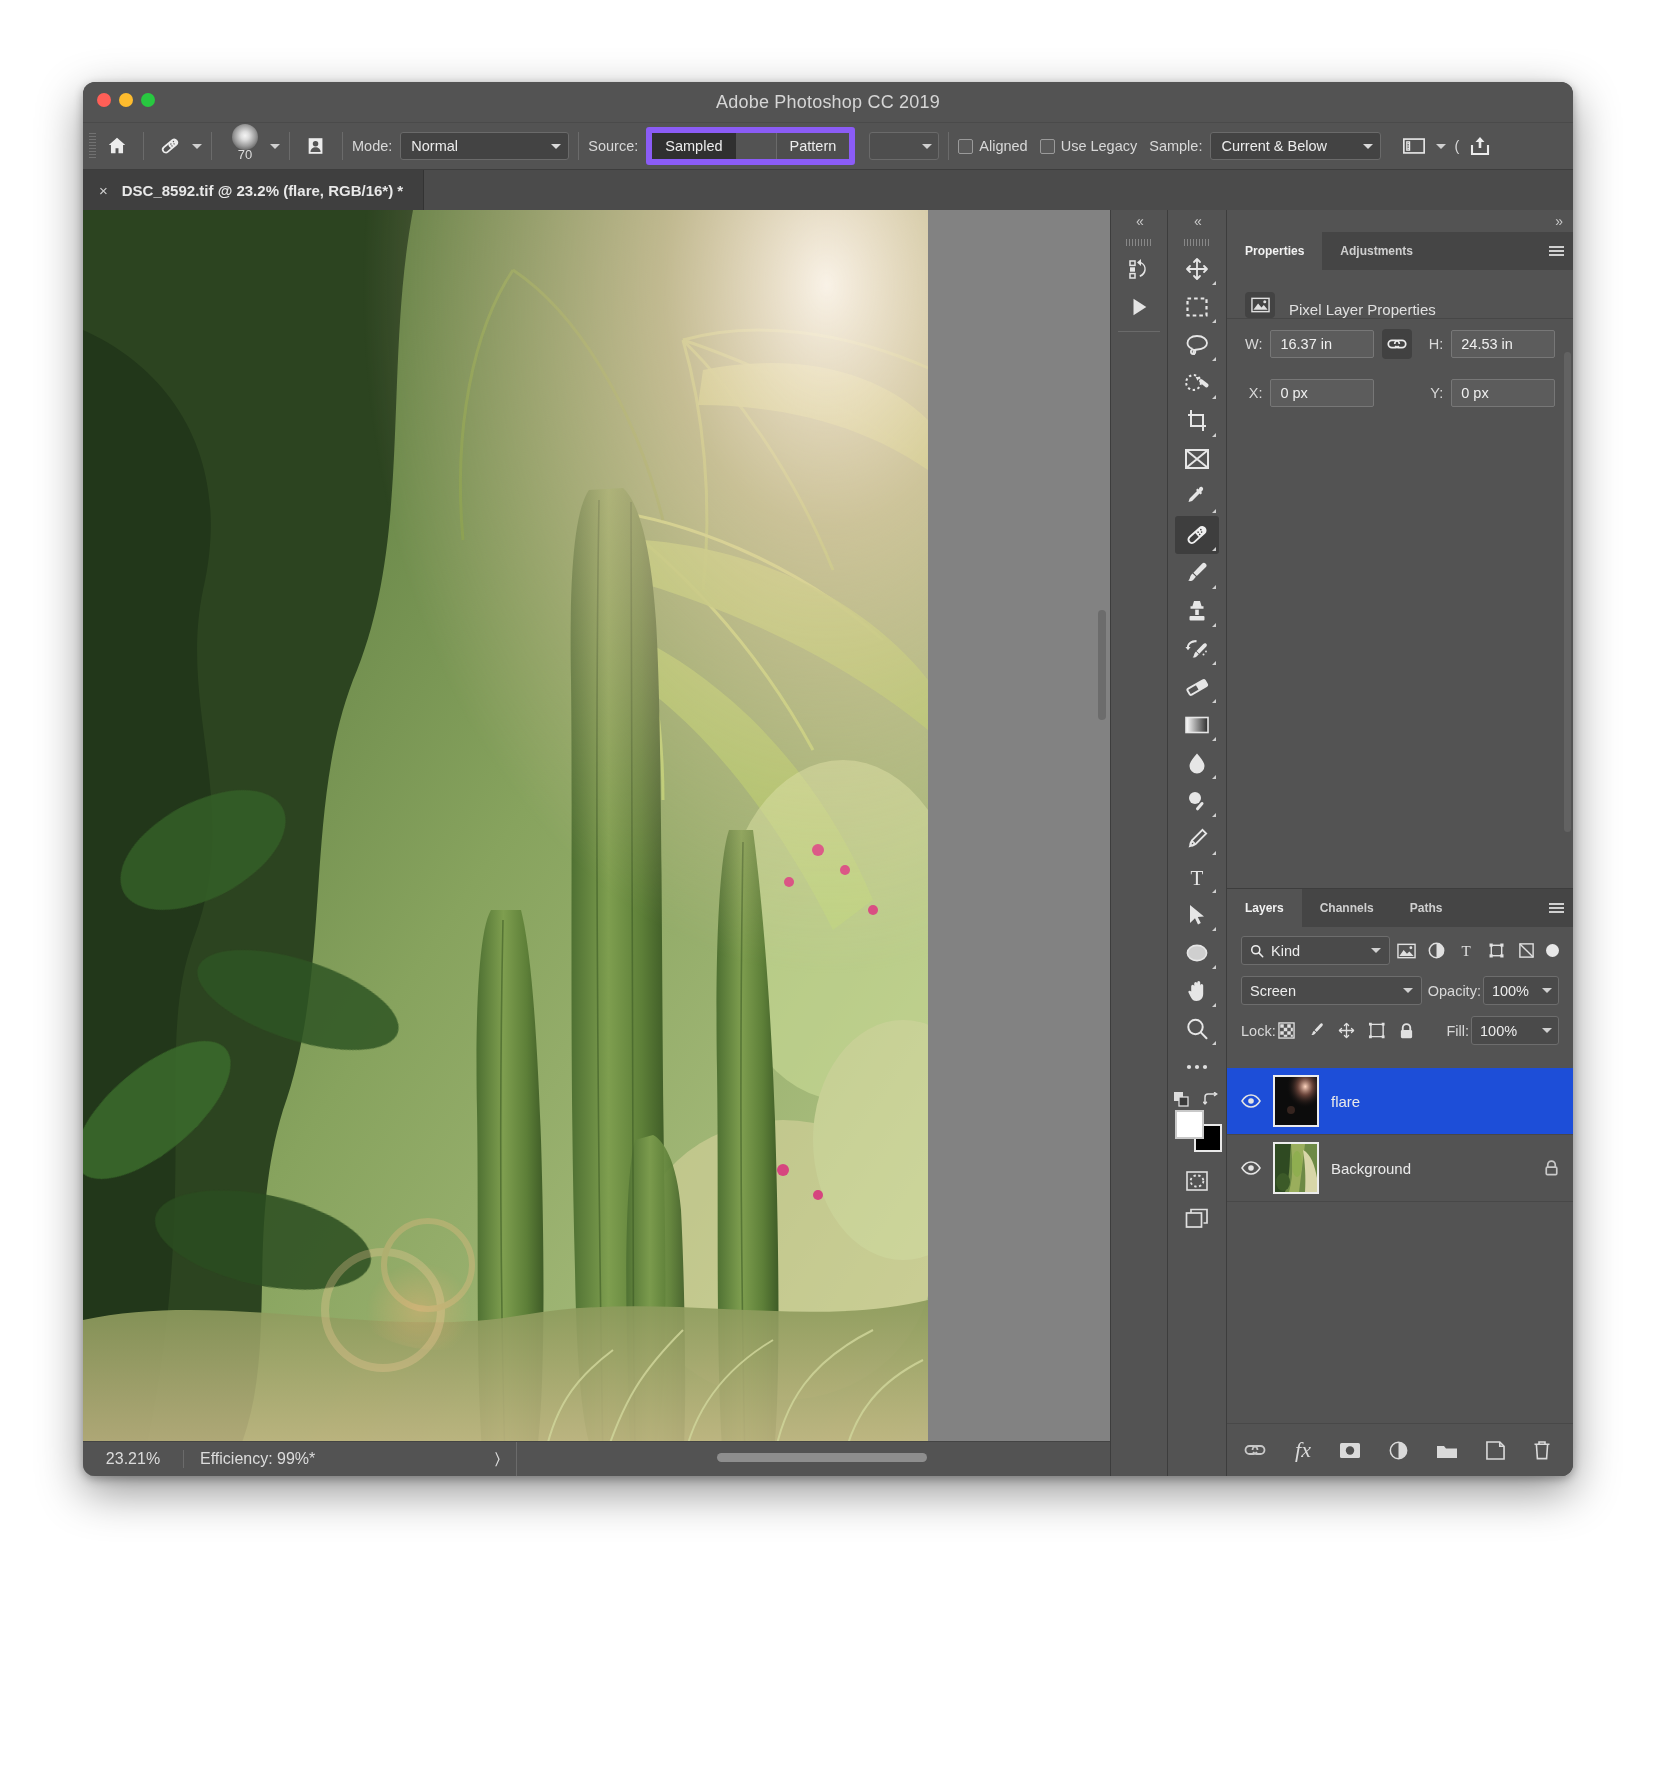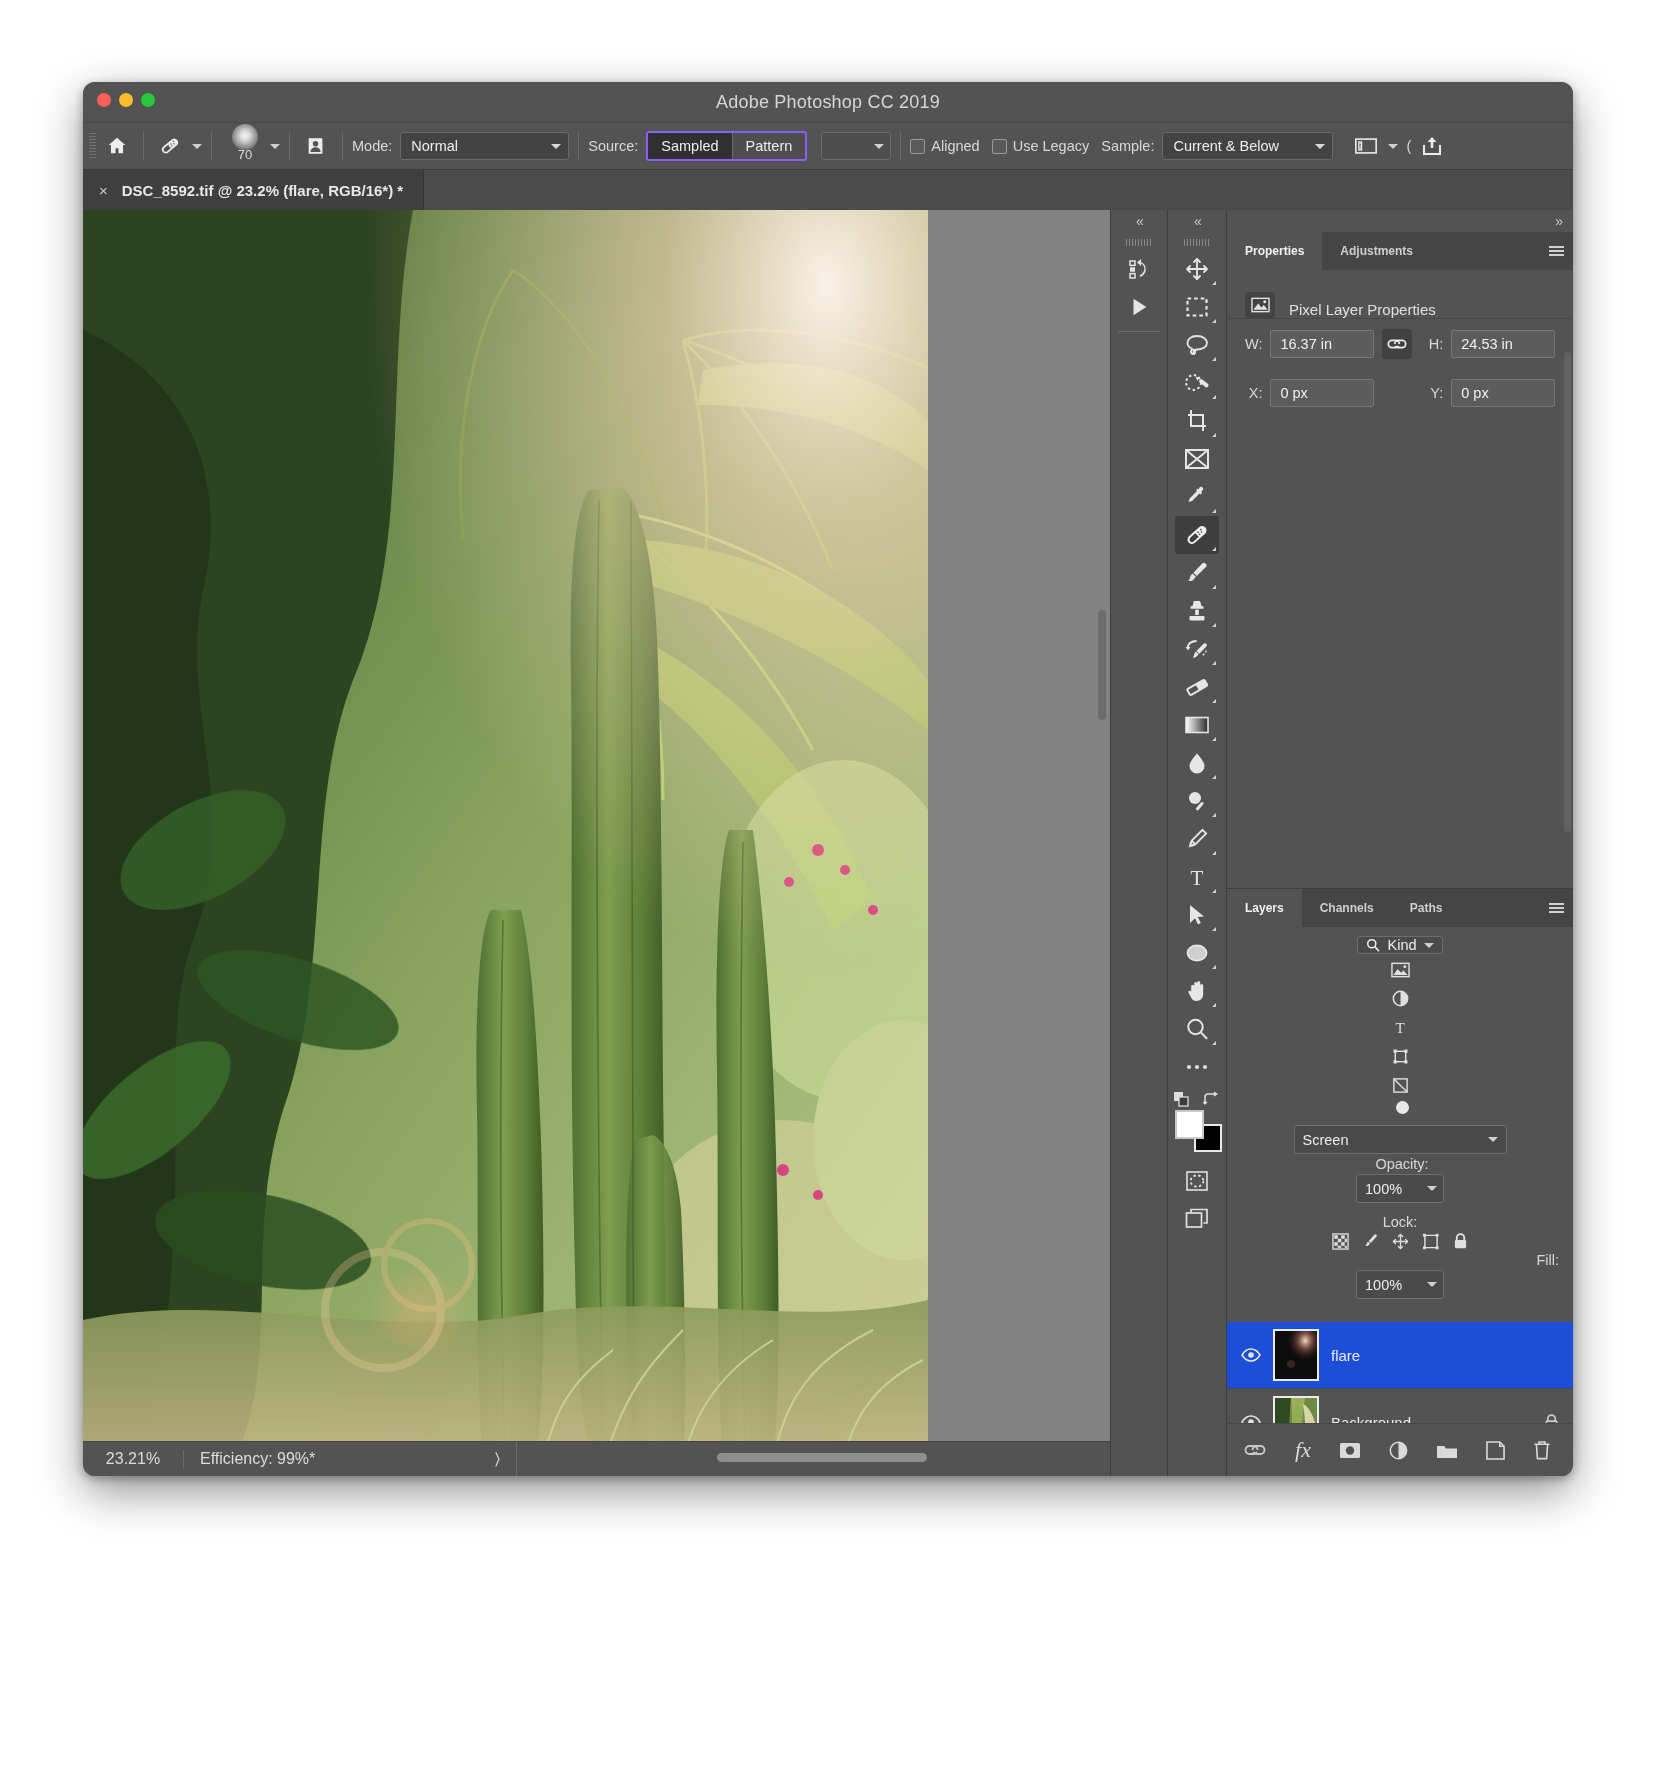--- a/index.html
+++ b/index.html
@@ -63,21 +63,21 @@
     margin-top:-2px;
   }
   .brush-size{font-size:13px;color:#dcdcdc;margin-top:-3px;}
   .label{color:#d8d8d8;font-size:14.5px;margin-right:8px;white-space:nowrap;}
   .select{
     background:#434343;border:1px solid #6a6a6a;border-radius:3px;
     height:26px;display:flex;align-items:center;padding:0 7px 0 10px;
     color:#ececec;font-size:14.5px;gap:12px;
   }
   .select .caret{border-top-color:#dadada;margin-left:auto;}
-  .seg{display:flex;border:2px solid #8b5cf6;border-radius:3px;overflow:hidden;height:26px;}
+  .seg{display:flex;border:6px solid #8b5cf6;border-radius:3px;overflow:hidden;height:26px;gap:40px;}
   .seg > div{
     padding:0 13px;display:flex;align-items:center;font-size:14.5px;color:#ececec;background:#4e4e4e;
   }
   .seg > div.on{background:#303030;}
   .seg > div + div{border-left:1px solid #6a6a6a;}
   .cb{display:flex;align-items:center;gap:6px;color:#d8d8d8;font-size:14.5px;margin-right:12px;}
   .cbox{width:13px;height:13px;border:1px solid #9a9a9a;border-radius:2px;background:#5a5a5a;}
   .blank-select{
     width:62px;height:26px;background:#4e4e4e;border:1px solid #6a6a6a;border-radius:3px;
     display:flex;align-items:center;justify-content:flex-end;padding-right:6px;
@@ -173,21 +173,21 @@
     background:#5c5c5c;border:1px solid #777;border-radius:2px;height:26px;
     color:#f0f0f0;font-size:14.5px;display:flex;align-items:center;padding:0 9px;
   }
   .link-btn{
     width:34px;height:30px;background:#414141;border-radius:4px;
     display:flex;align-items:center;justify-content:center;color:#e8e8e8;
   }
   #props-scroll{position:absolute;right:2px;top:120px;width:7px;height:480px;border-radius:4px;background:#626262;}
   
   #layers-panel{flex:1;display:flex;flex-direction:column;background:#535353;min-height:0;border-top:1px solid #3d3d3d;}
-  .lrow{display:flex;align-items:center;gap:2px;padding:9px 14px;flex-direction:column;}
+  .lrow{display:flex;align-items:center;gap:2px;padding:9px 14px;}
   .kind-select{
     flex:1;max-width:150px;background:#4a4a4a;border:1px solid #6d6d6d;border-radius:3px;
     height:27px;display:flex;align-items:center;padding:0 8px;gap:7px;color:#ececec;font-size:14.5px;
   }
   .filt-icon{width:28px;height:27px;display:flex;align-items:center;justify-content:center;color:#e0e0e0;}
   .toggle-dot{width:13px;height:13px;border-radius:50%;background:#e8e8e8;margin-left:4px;}
   .blend-select{
     width:195px;background:#4a4a4a;border:1px solid #6d6d6d;border-radius:3px;height:27px;
     display:flex;align-items:center;padding:0 8px;color:#ececec;font-size:14.5px;
   }

